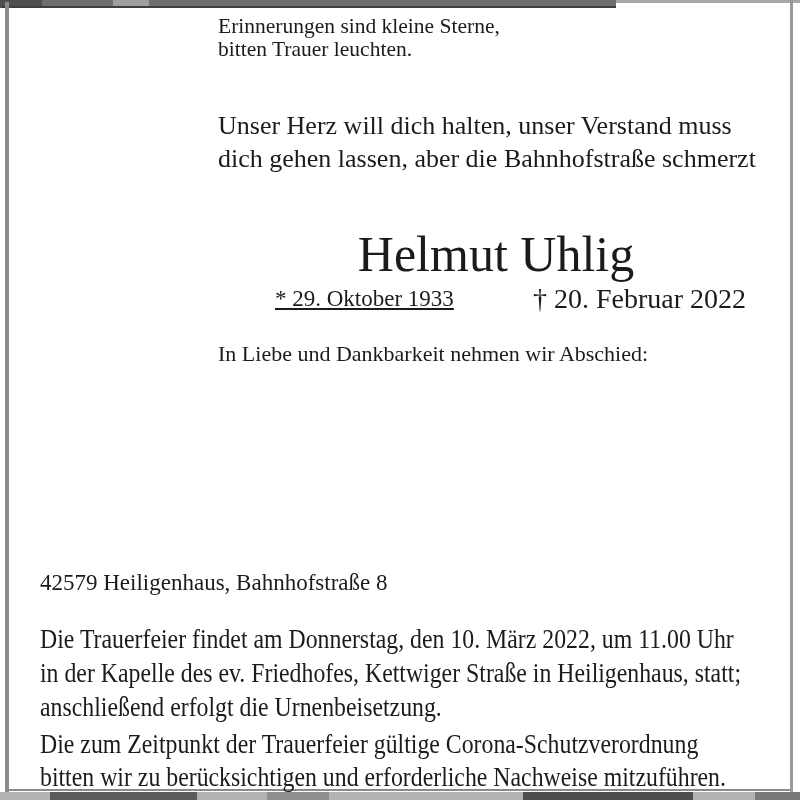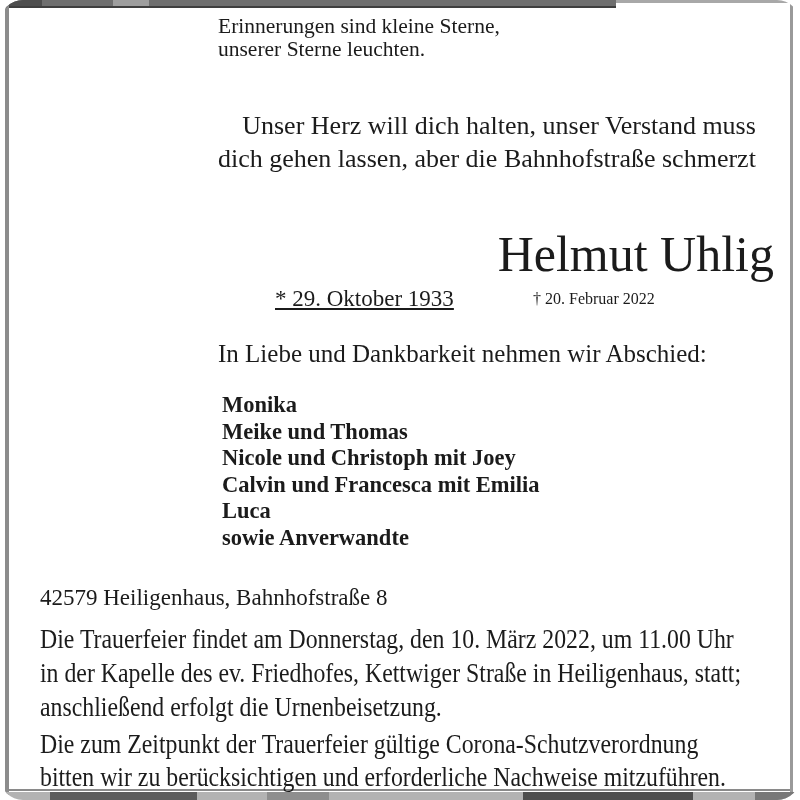--- a/index.html
+++ b/index.html
@@ -8,49 +8,48 @@
     background: #ffffff;
   }
   .page {
     position: relative;
     width: 800px;
     height: 800px;
     background: #ffffff;
     overflow: hidden;
     font-family: "Liberation Serif", "DejaVu Serif", serif;
     color: #1b1b1b;
-    border-radius: 23px;
   }
   .artifact { position: absolute; }
   .block { position: absolute; }
   .line { white-space: nowrap; }
 
   
   .poem { left: 218px; top: 15px; font-size: 21.5px; line-height: 23.4px; }
 
   
-  .epigraph { left: 218px; top: 109px; font-size: 26px; line-height: 33px; text-align: right; }
+  .epigraph { left: 218px; top: 109px; font-size: 26px; line-height: 33px; }
 
   
-  .deceased { left: 218px; top: 227px; width: 556px; text-align: right;
+  .deceased { left: 218px; top: 227px; width: 556px; text-align: center;
               font-size: 50px; line-height: 54px; }
 
   
   .date-birth { left: 275px; top: 284px; font-size: 23px; line-height: 30px; text-decoration: underline; }
-  .date-death { left: 533px; top: 284px; font-size: 16px; line-height: 30px; }
+  .date-death { left: 533px; top: 284px; font-size: 28px; line-height: 30px; }
 
   
-  .farewell { left: 218px; top: 339px; font-size: 25px; line-height: 30px; }
+  .farewell { left: 218px; top: 339px; font-size: 22px; line-height: 30px; }
 
   
   .mourners { left: 222px; top: 392px; font-size: 22.5px; line-height: 26.5px;
               font-weight: bold; }
 
   
-  .address { left: 40px; top: 569px; font-size: 23px; line-height: 28px; margin-top: 15px; }
+  .address { left: 40px; top: 569px; font-size: 23px; line-height: 28px; }
 
   
   .condensed {
     left: 40px;
     font-size: 28px;
     line-height: 34px;
     transform: scaleX(0.85);
     transform-origin: 0 0;
     width: 940px;
   }
@@ -86,43 +85,35 @@
   <div class="artifact edge-right"></div>
   <div class="artifact edge-bottom-line"></div>
   <div class="artifact edge-bottom-strip"></div>
   <div class="artifact edge-bseg-1"></div>
   <div class="artifact edge-bseg-2"></div>
   <div class="artifact edge-bseg-3"></div>
   <div class="artifact edge-bseg-4"></div>
 
   <div class="block poem">
     <div class="line">Erinnerungen sind kleine Sterne,</div>
-    <div class="line">unserer Sterne leuchten.</div>
+    <div class="line">bitten Trauer leuchten.</div>
   </div>
 
   <div class="block epigraph">
     <div class="line">Unser Herz will dich halten, unser Verstand muss</div>
     <div class="line">dich gehen lassen, aber die Bahnhofstraße schmerzt</div>
   </div>
 
   <div class="block deceased">Helmut Uhlig</div>
 
   <div class="block date-birth line">* 29. Oktober 1933</div>
   <div class="block date-death line">† 20. Februar 2022</div>
 
   <div class="block farewell line">In Liebe und Dankbarkeit nehmen wir Abschied:</div>
 
-  <div class="block mourners">
-    <div class="line">Monika</div>
-    <div class="line">Meike und Thomas</div>
-    <div class="line">Nicole und Christoph mit Joey</div>
-    <div class="line">Calvin und Francesca mit Emilia</div>
-    <div class="line">Luca</div>
-    <div class="line">sowie Anverwandte</div>
-  </div>
 
   <div class="block address line">42579 Heiligenhaus, Bahnhofstraße 8</div>
 
   <div class="block condensed service">
     <div class="line">Die Trauerfeier findet am Donnerstag, den 10. März 2022, um 11.00 Uhr</div>
     <div class="line">in der Kapelle des ev. Friedhofes, Kettwiger Straße in Heiligenhaus, statt;</div>
     <div class="line">anschließend erfolgt die Urnenbeisetzung.</div>
   </div>
 
   <div class="block condensed covid">

